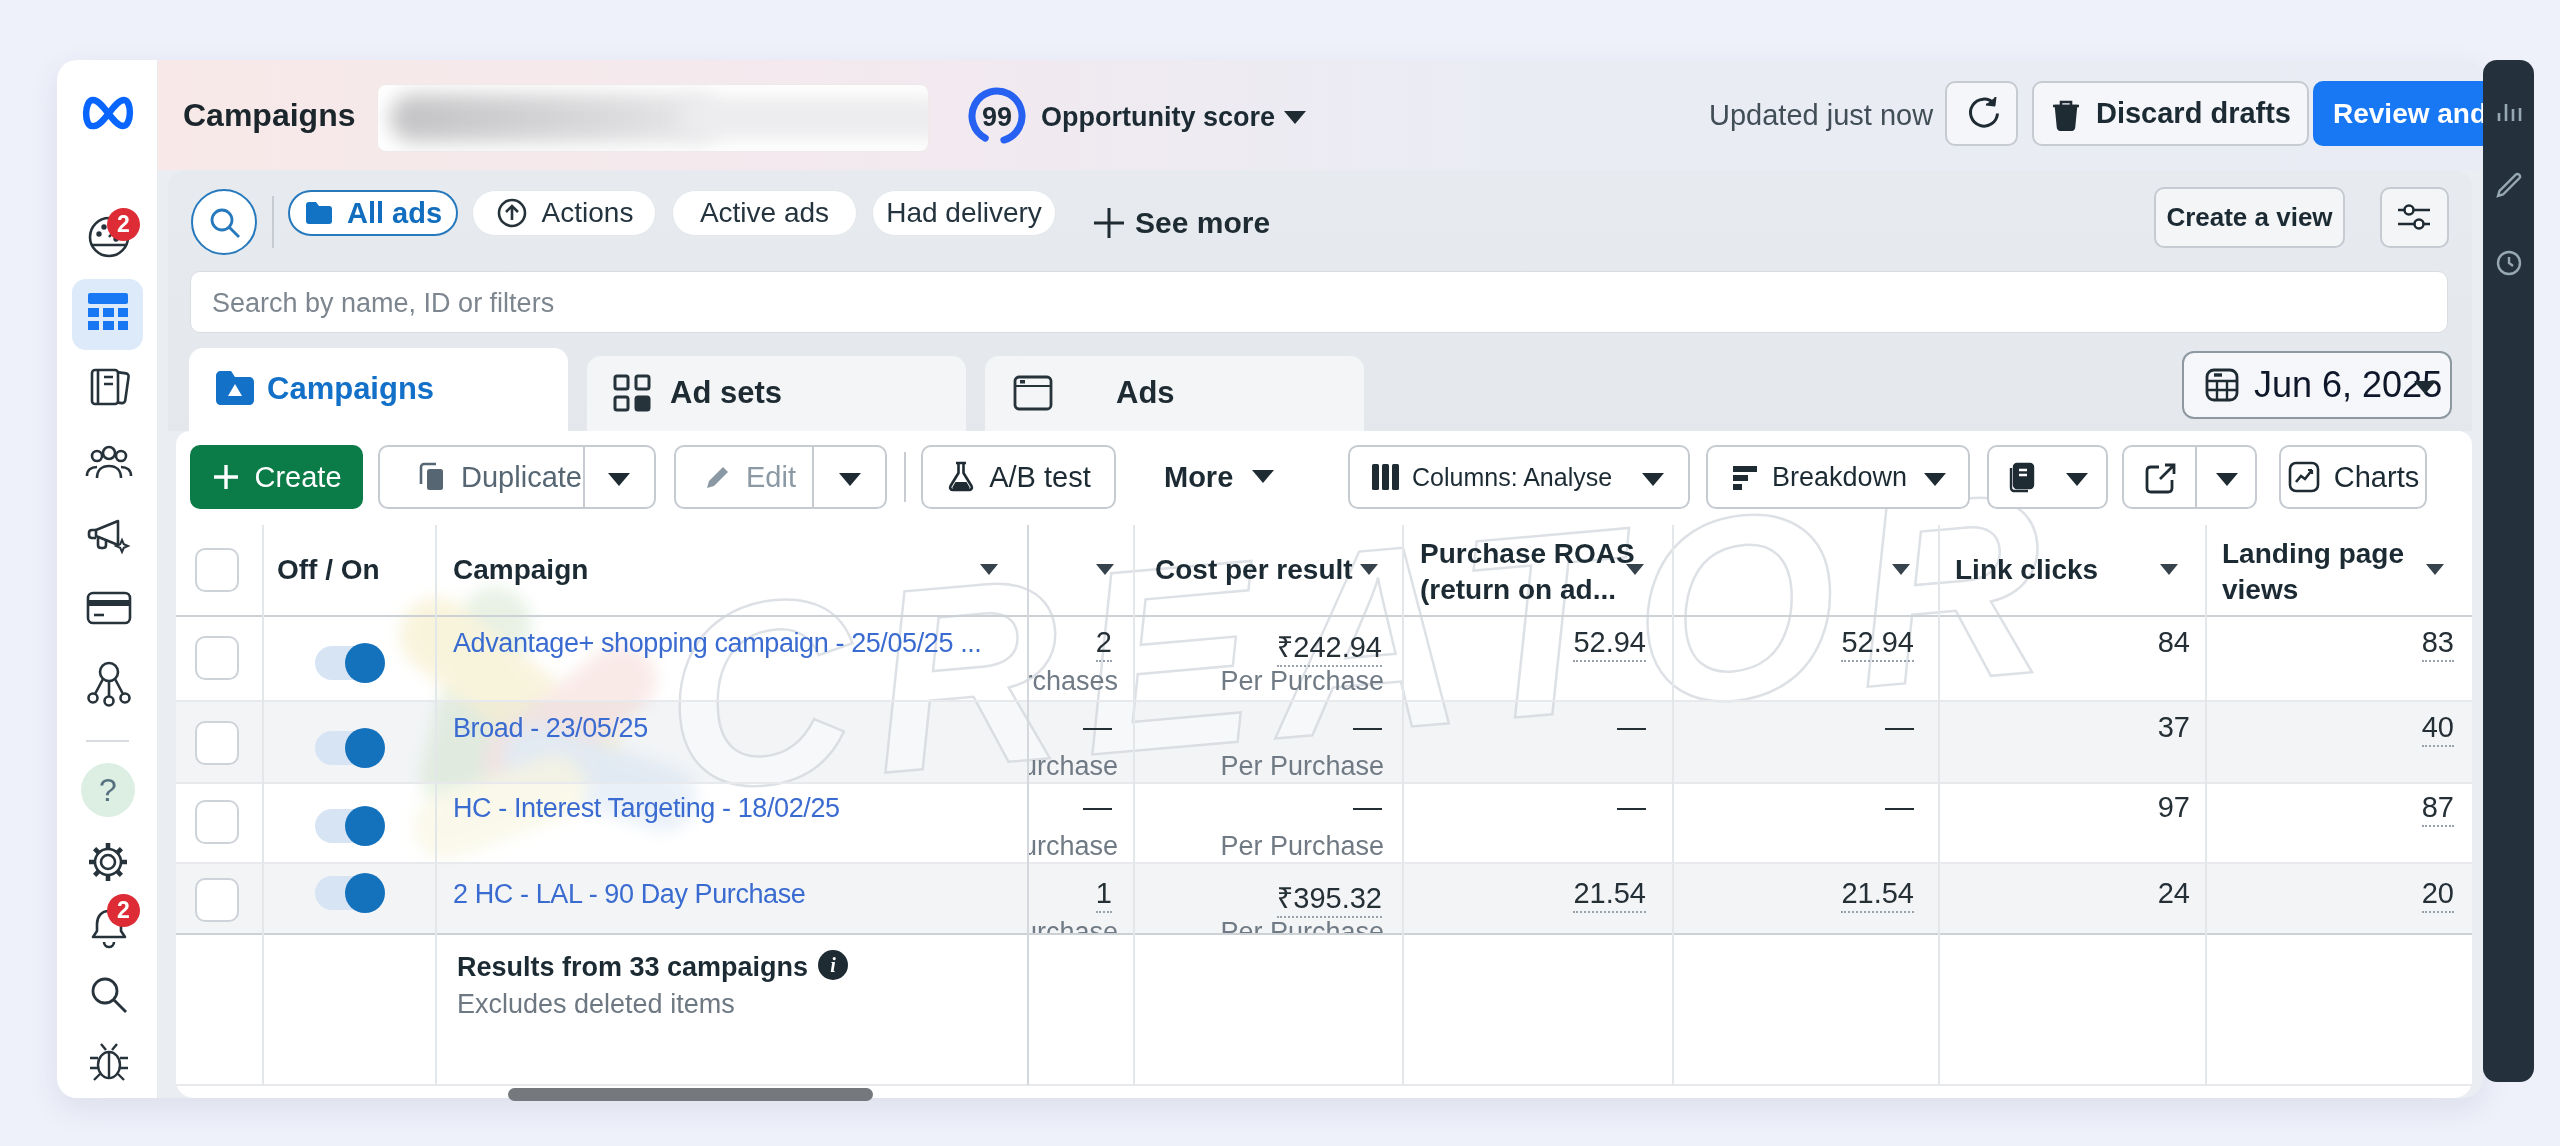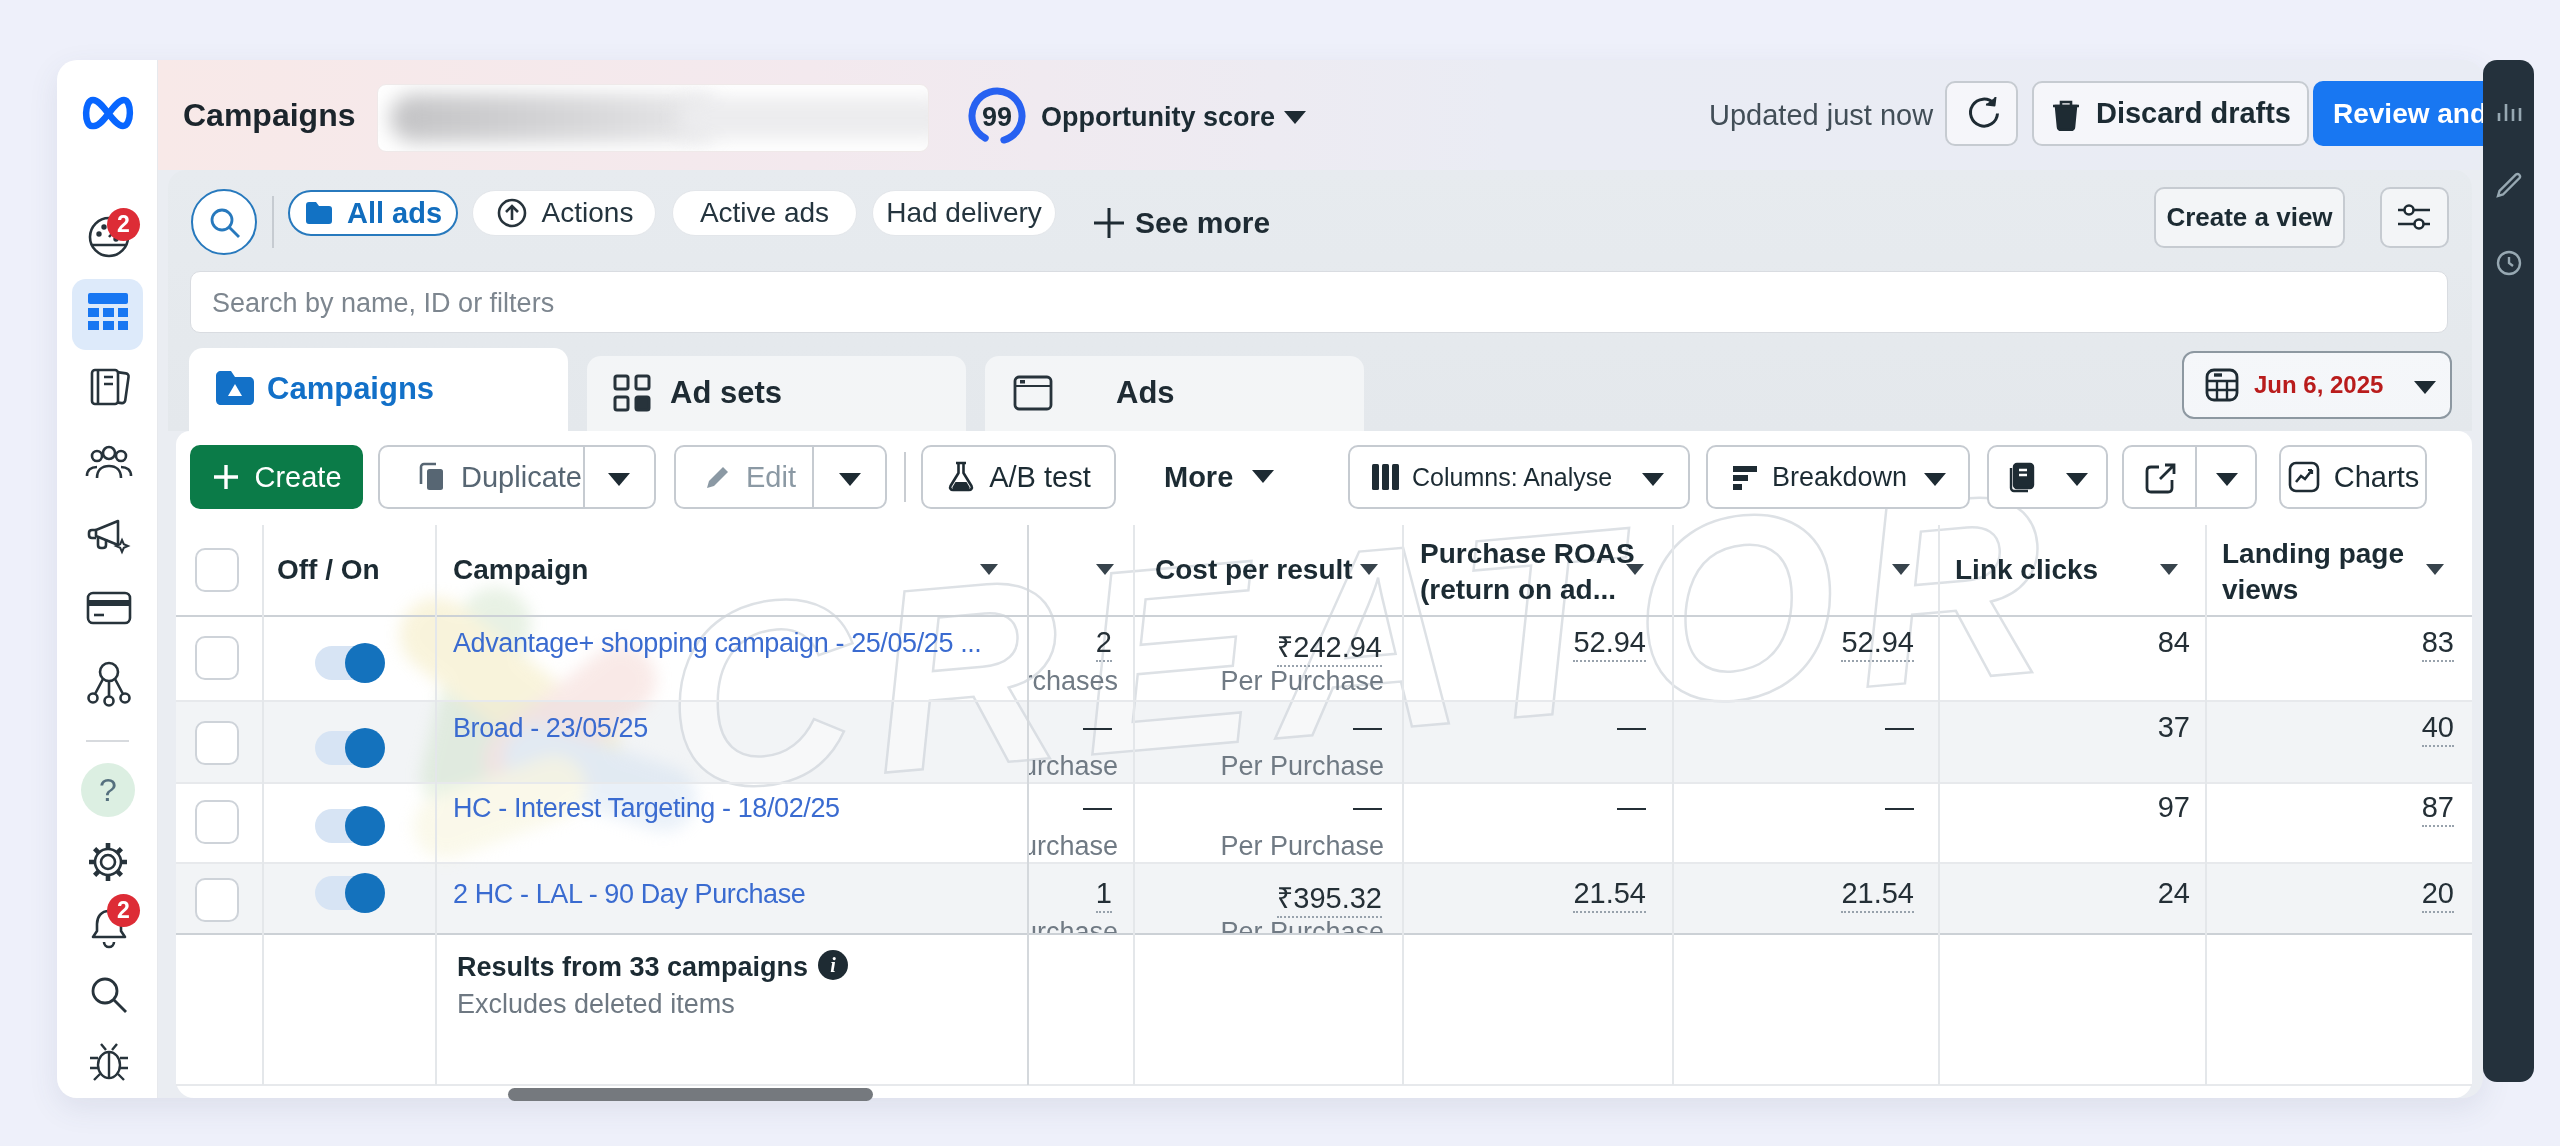--- a/index.html
+++ b/index.html
@@ -219,21 +219,21 @@
       <rect x="8" y="6" width="5" height="3.5" fill="#27333b" stroke="none"></rect>
 </svg>
 <div class="abs" style="left:1116px;top:375px;font-size:31px;font-weight:700;color:#1e2b33">Ads</div>
 
 <div class="abs" style="left:2182px;top:351px;width:270px;height:68px;box-sizing:border-box;border:2px solid #8d98a1;border-radius:12px;background:rgba(250,251,253,.75);display:flex;align-items:center;padding-left:20px;gap:14px">
 <svg width="36" height="36" viewBox="0 0 36 36" fill="none" stroke="#1e2b33" stroke-width="2.8">
         <rect x="3" y="3" width="30" height="30" rx="7"></rect>
         <path d="M3 14 h30 M13 14 v19 M23 14 v19 M3 23 h30" stroke-width="2.4"></path>
         <path d="M10 8 h8" stroke-width="3.4"></path>
       </svg>
-<span style="font-size:24px;font-weight:700;color:#b91c1c">Jun 6, 2025</span>
+<span style="font-size:36px;font-weight:400;color:#0f172a">Jun 6, 2025</span>
 <div class="tri" style="left:230px;top:28px"></div>
 </div>
 
 <div class="tb" style="left:190px;width:173px;background:#0b7b48;border:none;color:#fff">
 <svg width="30" height="30" viewBox="0 0 30 30" stroke="#fff" stroke-width="3.4">
         <path d="M15 3 v24 M3 15 h24"></path>
       </svg>
 Create</div>
 <div class="tb" style="left:378px;width:278px;color:#576673">
 <svg width="32" height="34" viewBox="0 0 32 34" fill="none" stroke="#576673" stroke-width="2.6">

